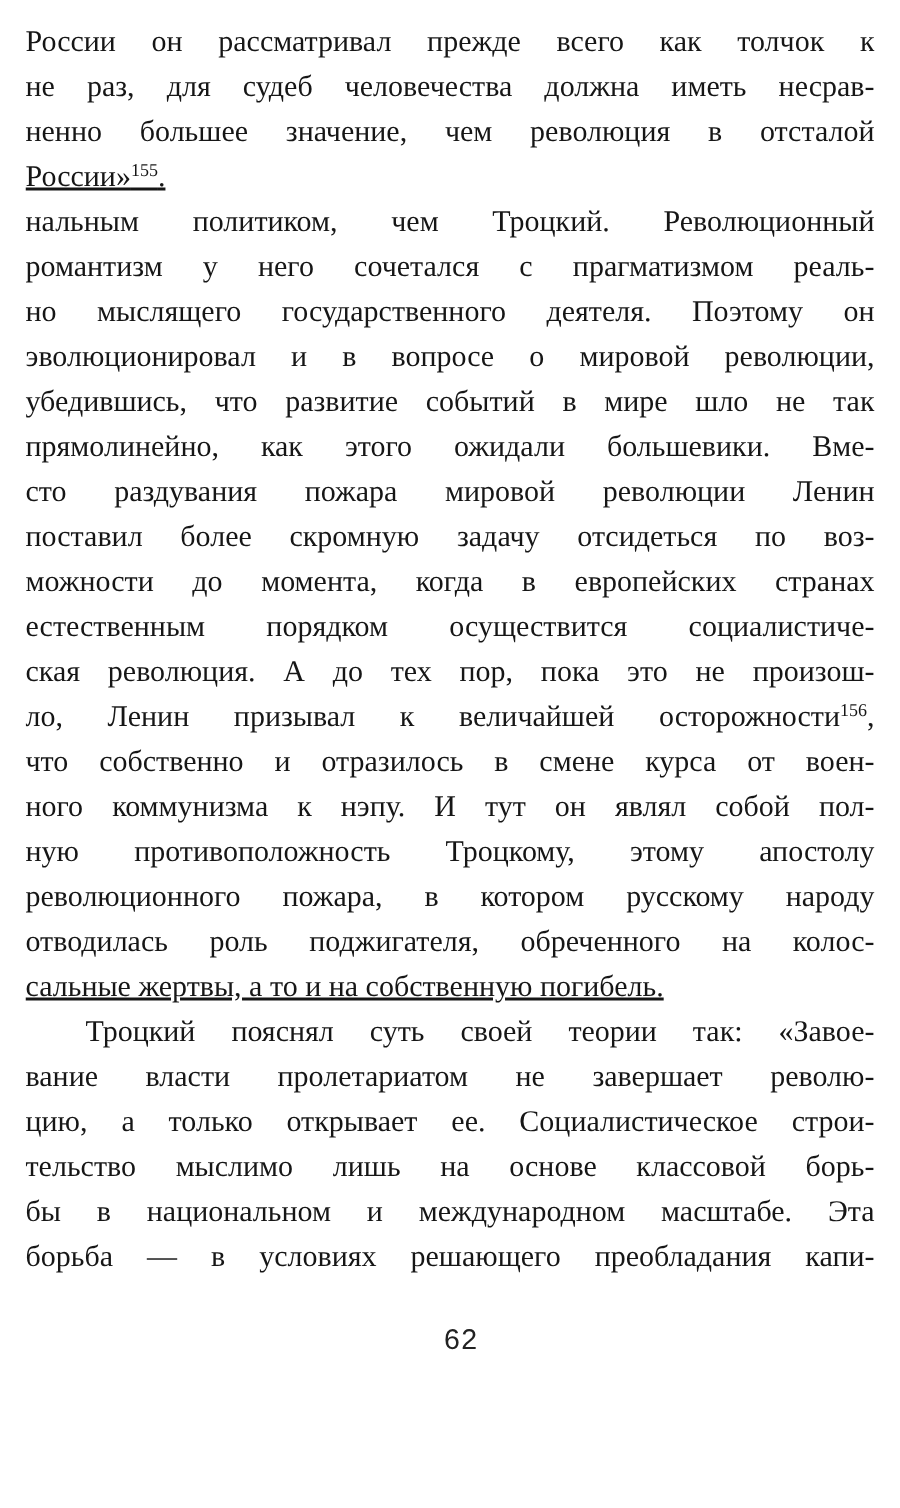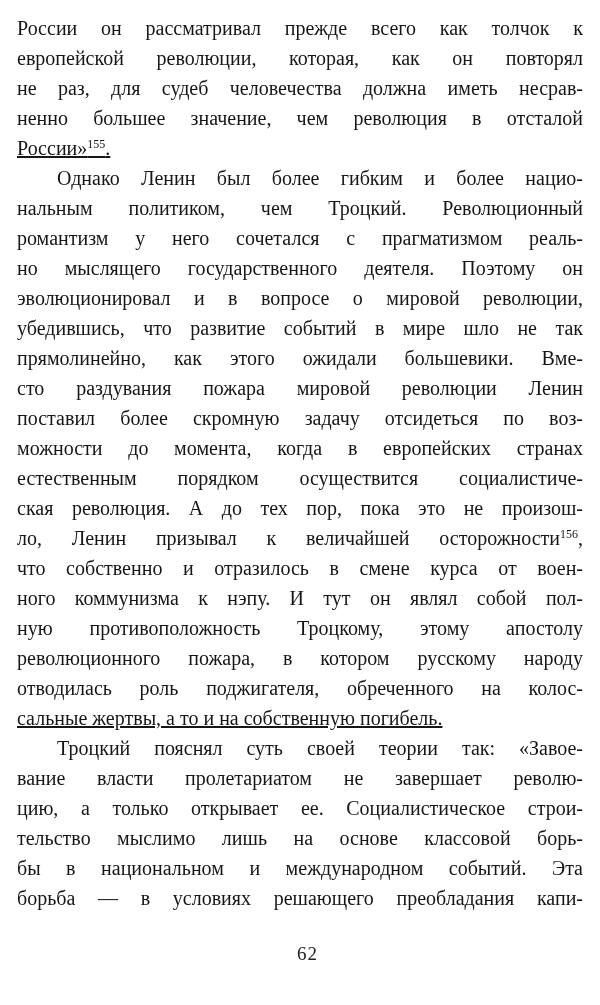--- a/index.html
+++ b/index.html
@@ -45,37 +45,35 @@
   }
   .line sup {
     font-size: 12px;
     line-height: 0;
     vertical-align: 7px;
     letter-spacing: 0;
   }
   .page-number {
     margin-top: 30px;
     text-align: center;
-    font-family: Liberation Serif, serif;
+    font-family: Liberation Sans, sans-serif;
     font-size: 19px;
     letter-spacing: 1px;
     color: #222222;
   }
 </style>
 </head>
 <body>
 
 <div class="page">
   <div class="text-area" id="text-area">
       <div class="line">России он рассматривал прежде всего как толчок к</div>
-      <div class="line">европейской революции, которая, как он повторял</div>
       <div class="line">не раз, для судеб человечества должна иметь несрав-</div>
       <div class="line">ненно большее значение, чем революция в отсталой</div>
       <div class="line lastline">России»<sup>155</sup>.</div>
-      <div class="line indent">Однако Ленин был более гибким и более нацио-</div>
       <div class="line">нальным политиком, чем Троцкий. Революционный</div>
       <div class="line">романтизм у него сочетался с прагматизмом реаль-</div>
       <div class="line">но мыслящего государственного деятеля. Поэтому он</div>
       <div class="line">эволюционировал и в вопросе о мировой революции,</div>
       <div class="line">убедившись, что развитие событий в мире шло не так</div>
       <div class="line">прямолинейно, как этого ожидали большевики. Вме-</div>
       <div class="line">сто раздувания пожара мировой революции Ленин</div>
       <div class="line">поставил более скромную задачу отсидеться по воз-</div>
       <div class="line">можности до момента, когда в европейских странах</div>
       <div class="line">естественным порядком осуществится социалистиче-</div>
@@ -84,17 +82,17 @@
       <div class="line">что собственно и отразилось в смене курса от воен-</div>
       <div class="line">ного коммунизма к нэпу. И тут он являл собой пол-</div>
       <div class="line">ную противоположность Троцкому, этому апостолу</div>
       <div class="line">революционного пожара, в котором русскому народу</div>
       <div class="line">отводилась роль поджигателя, обреченного на колос-</div>
       <div class="line lastline">сальные жертвы, а то и на собственную погибель.</div>
       <div class="line indent">Троцкий пояснял суть своей теории так: «Завое-</div>
       <div class="line">вание власти пролетариатом не завершает револю-</div>
       <div class="line">цию, а только открывает ее. Социалистическое строи-</div>
       <div class="line">тельство мыслимо лишь на основе классовой борь-</div>
-      <div class="line">бы в национальном и международном событий. Эта</div>
+      <div class="line">бы в национальном и международном масштабе. Эта</div>
       <div class="line">борьба — в условиях решающего преобладания капи-</div>
     </div>
   <div class="page-number">62</div>
 </div>
 
 </body></html>

